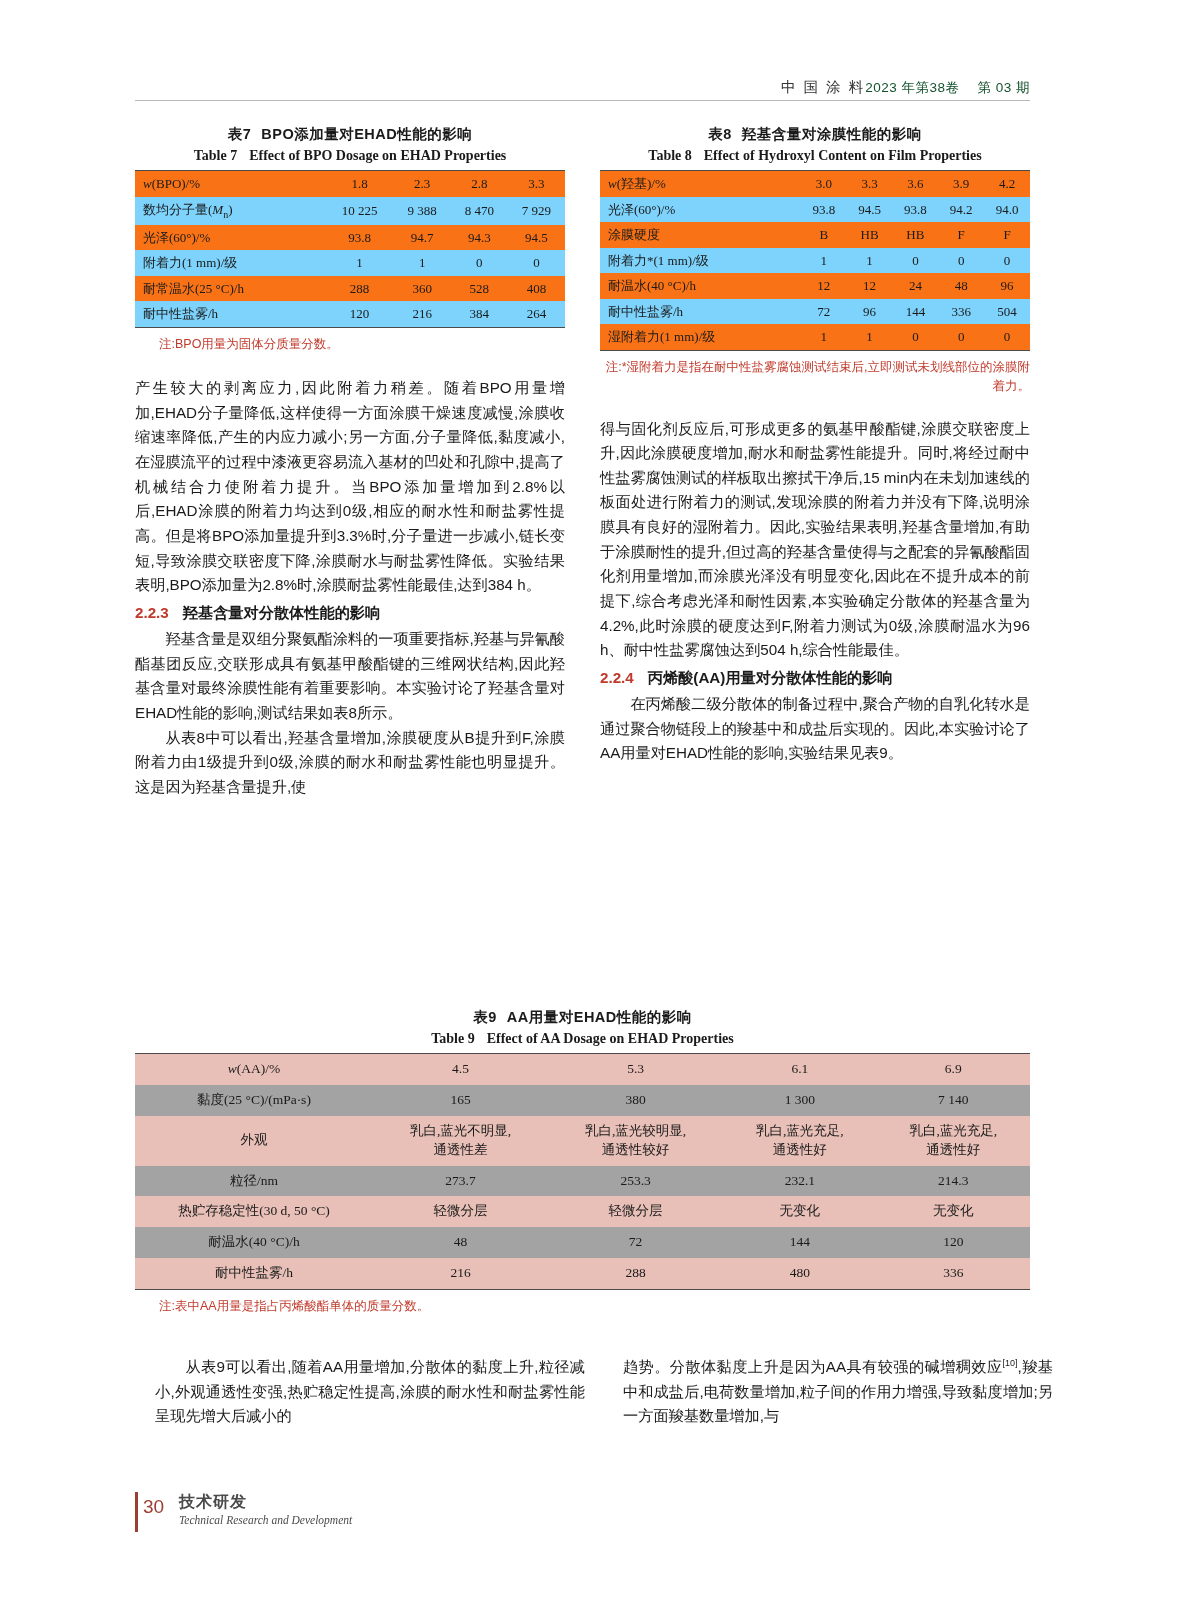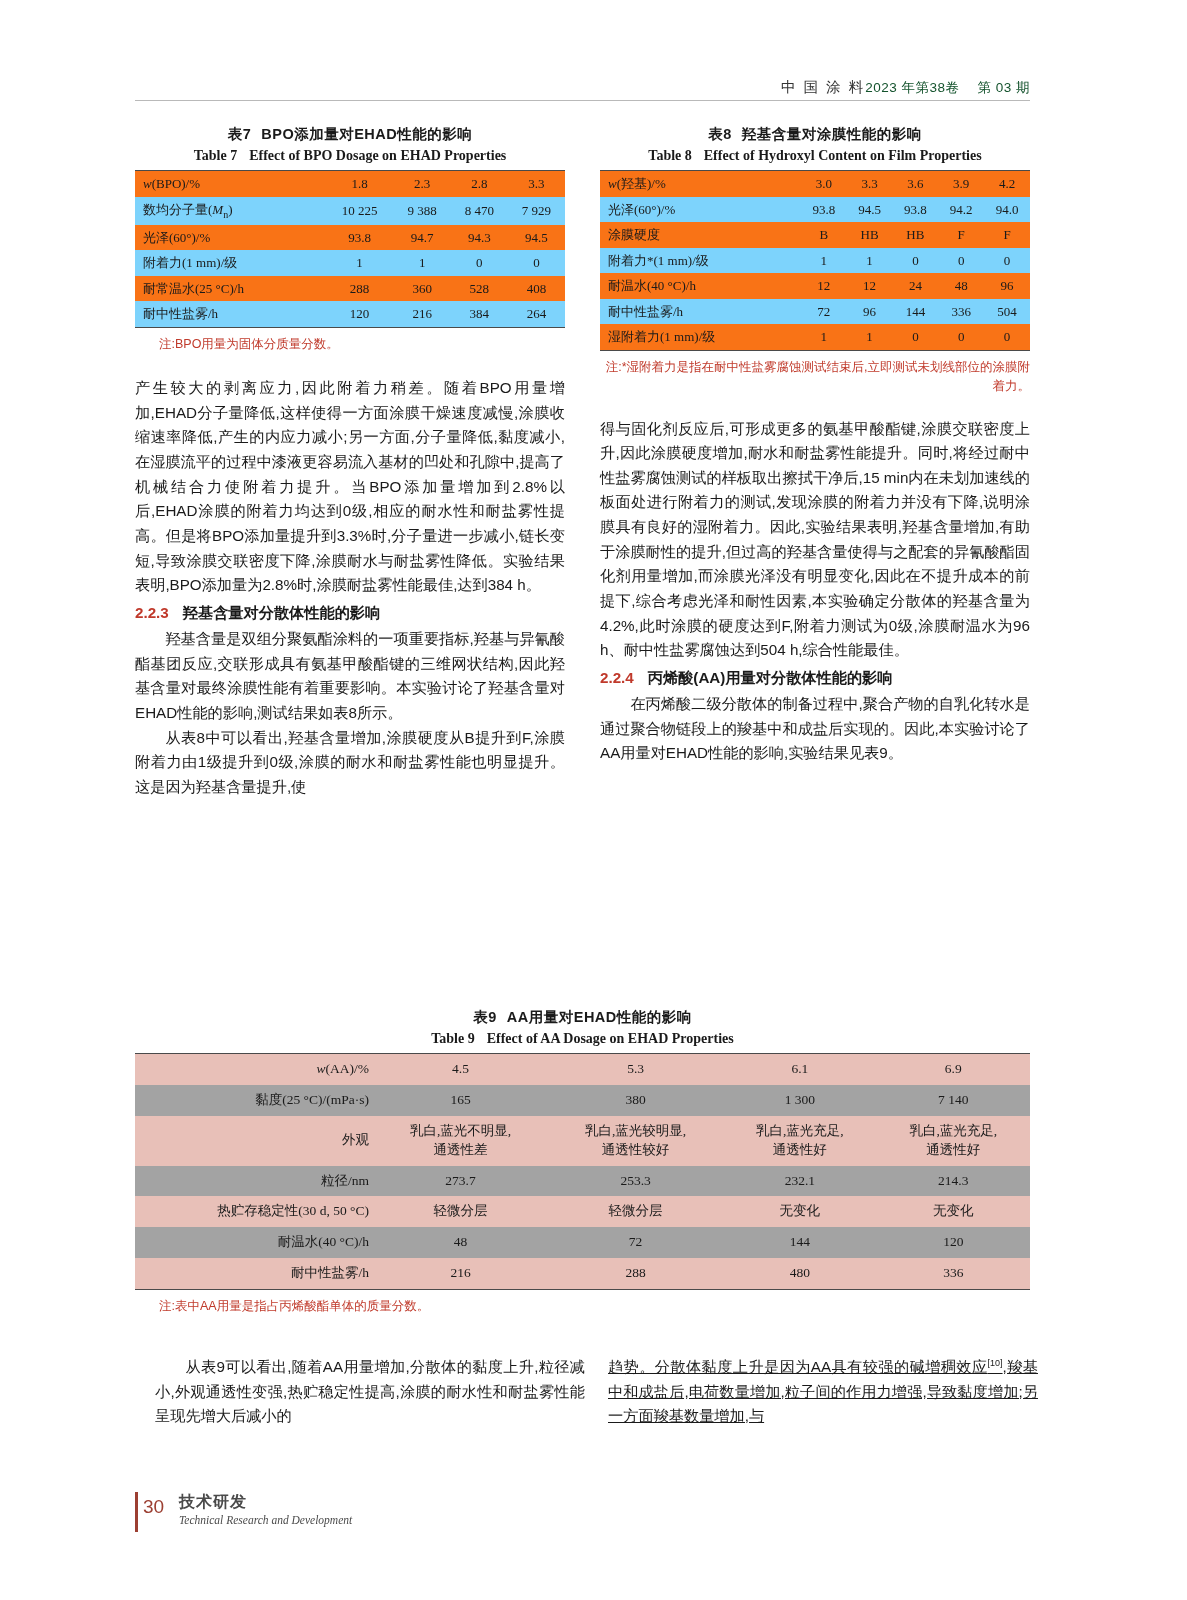--- a/index.html
+++ b/index.html
@@ -149,39 +149,38 @@
     border-collapse: collapse;
     width: 100%;
     font-size: 13.5px;
   }
   table.wide-data td {
     padding: 6px 4px;
     text-align: center;
     line-height: 1.4;
   }
   table.wide-data td.lbl {
-    text-align: right;
+    text-align: center;
     white-space: nowrap;
   }
   table.wide-data tr.shaded td { background: #e8c0b8; }
   table.wide-data tr.plain td { background: #a3a3a3; }
   
   .bot-left {
     position: absolute;
     left: 135px;
     top: 1355px;
     width: 430px;
     margin-left: 20px;
   }
   .bot-right {
     position: absolute;
-    left: 608px;
+    left: 623px;
     top: 1355px;
     width: 430px;
-    text-decoration: underline;
   }
   sup { font-size: 9px; vertical-align: super; }
   
   .footer {
     position: absolute;
     left: 135px;
     top: 1490px;
     width: 895px;
     height: 46px;
   }

